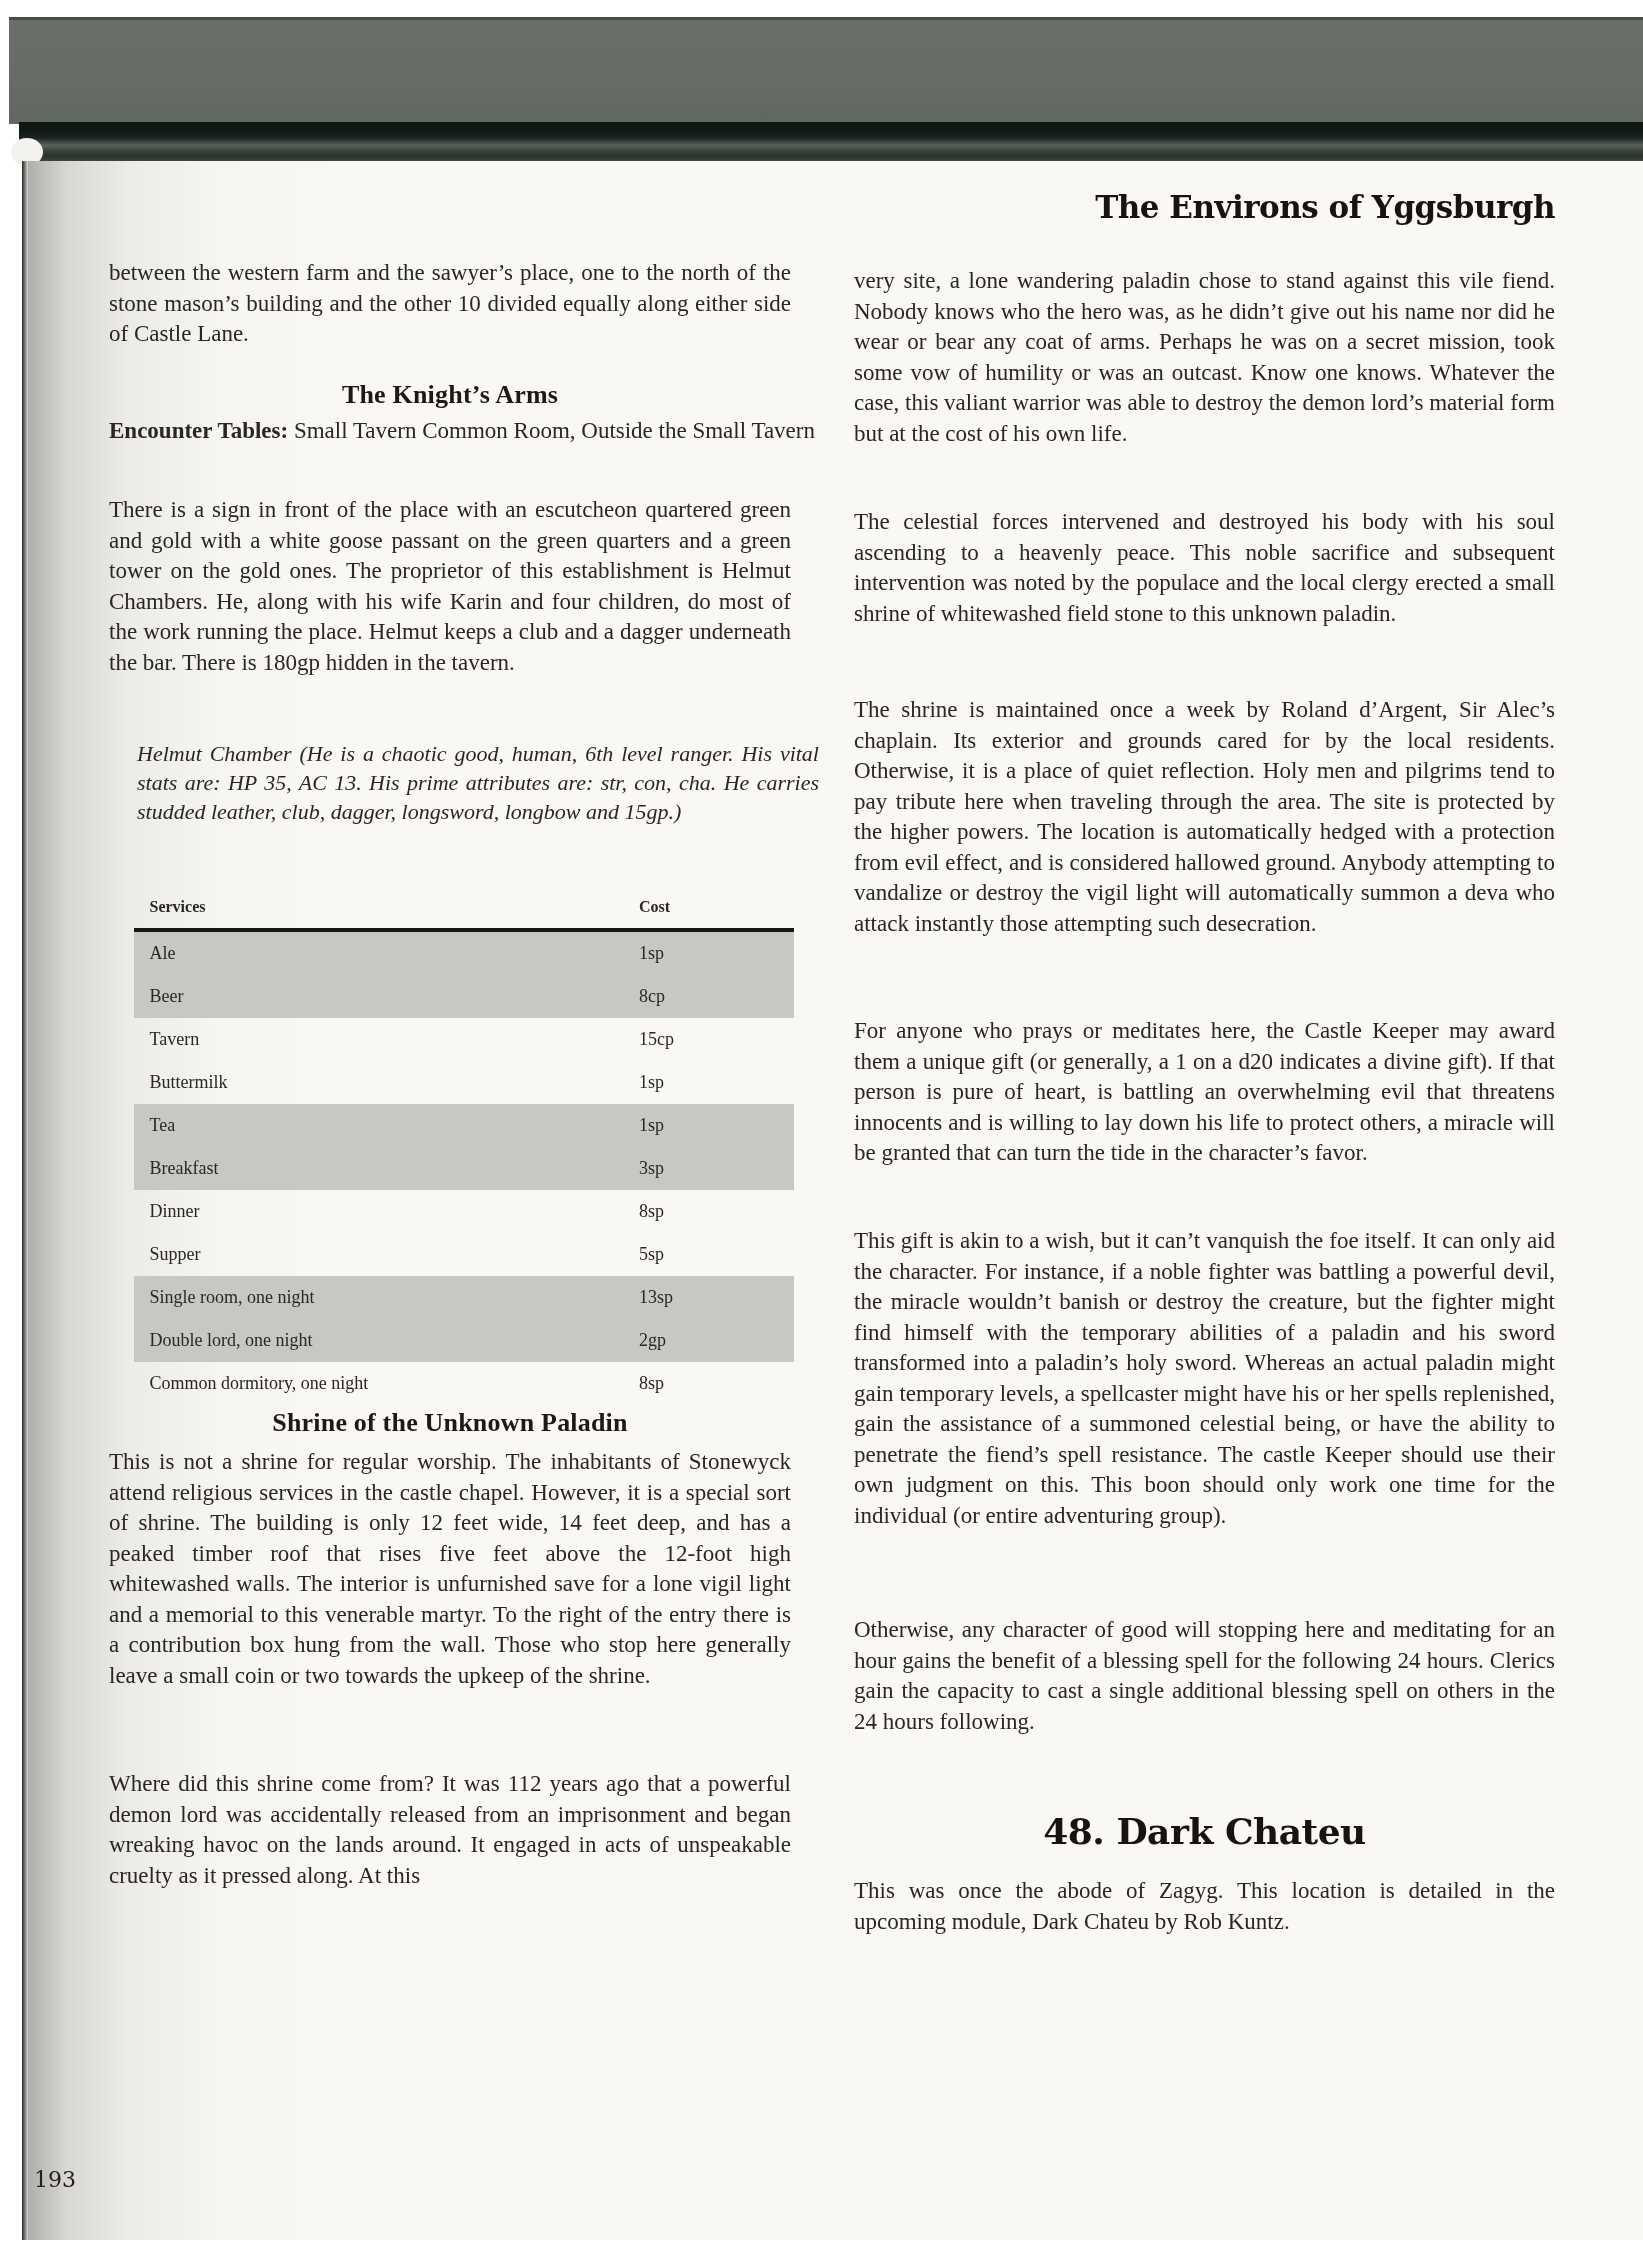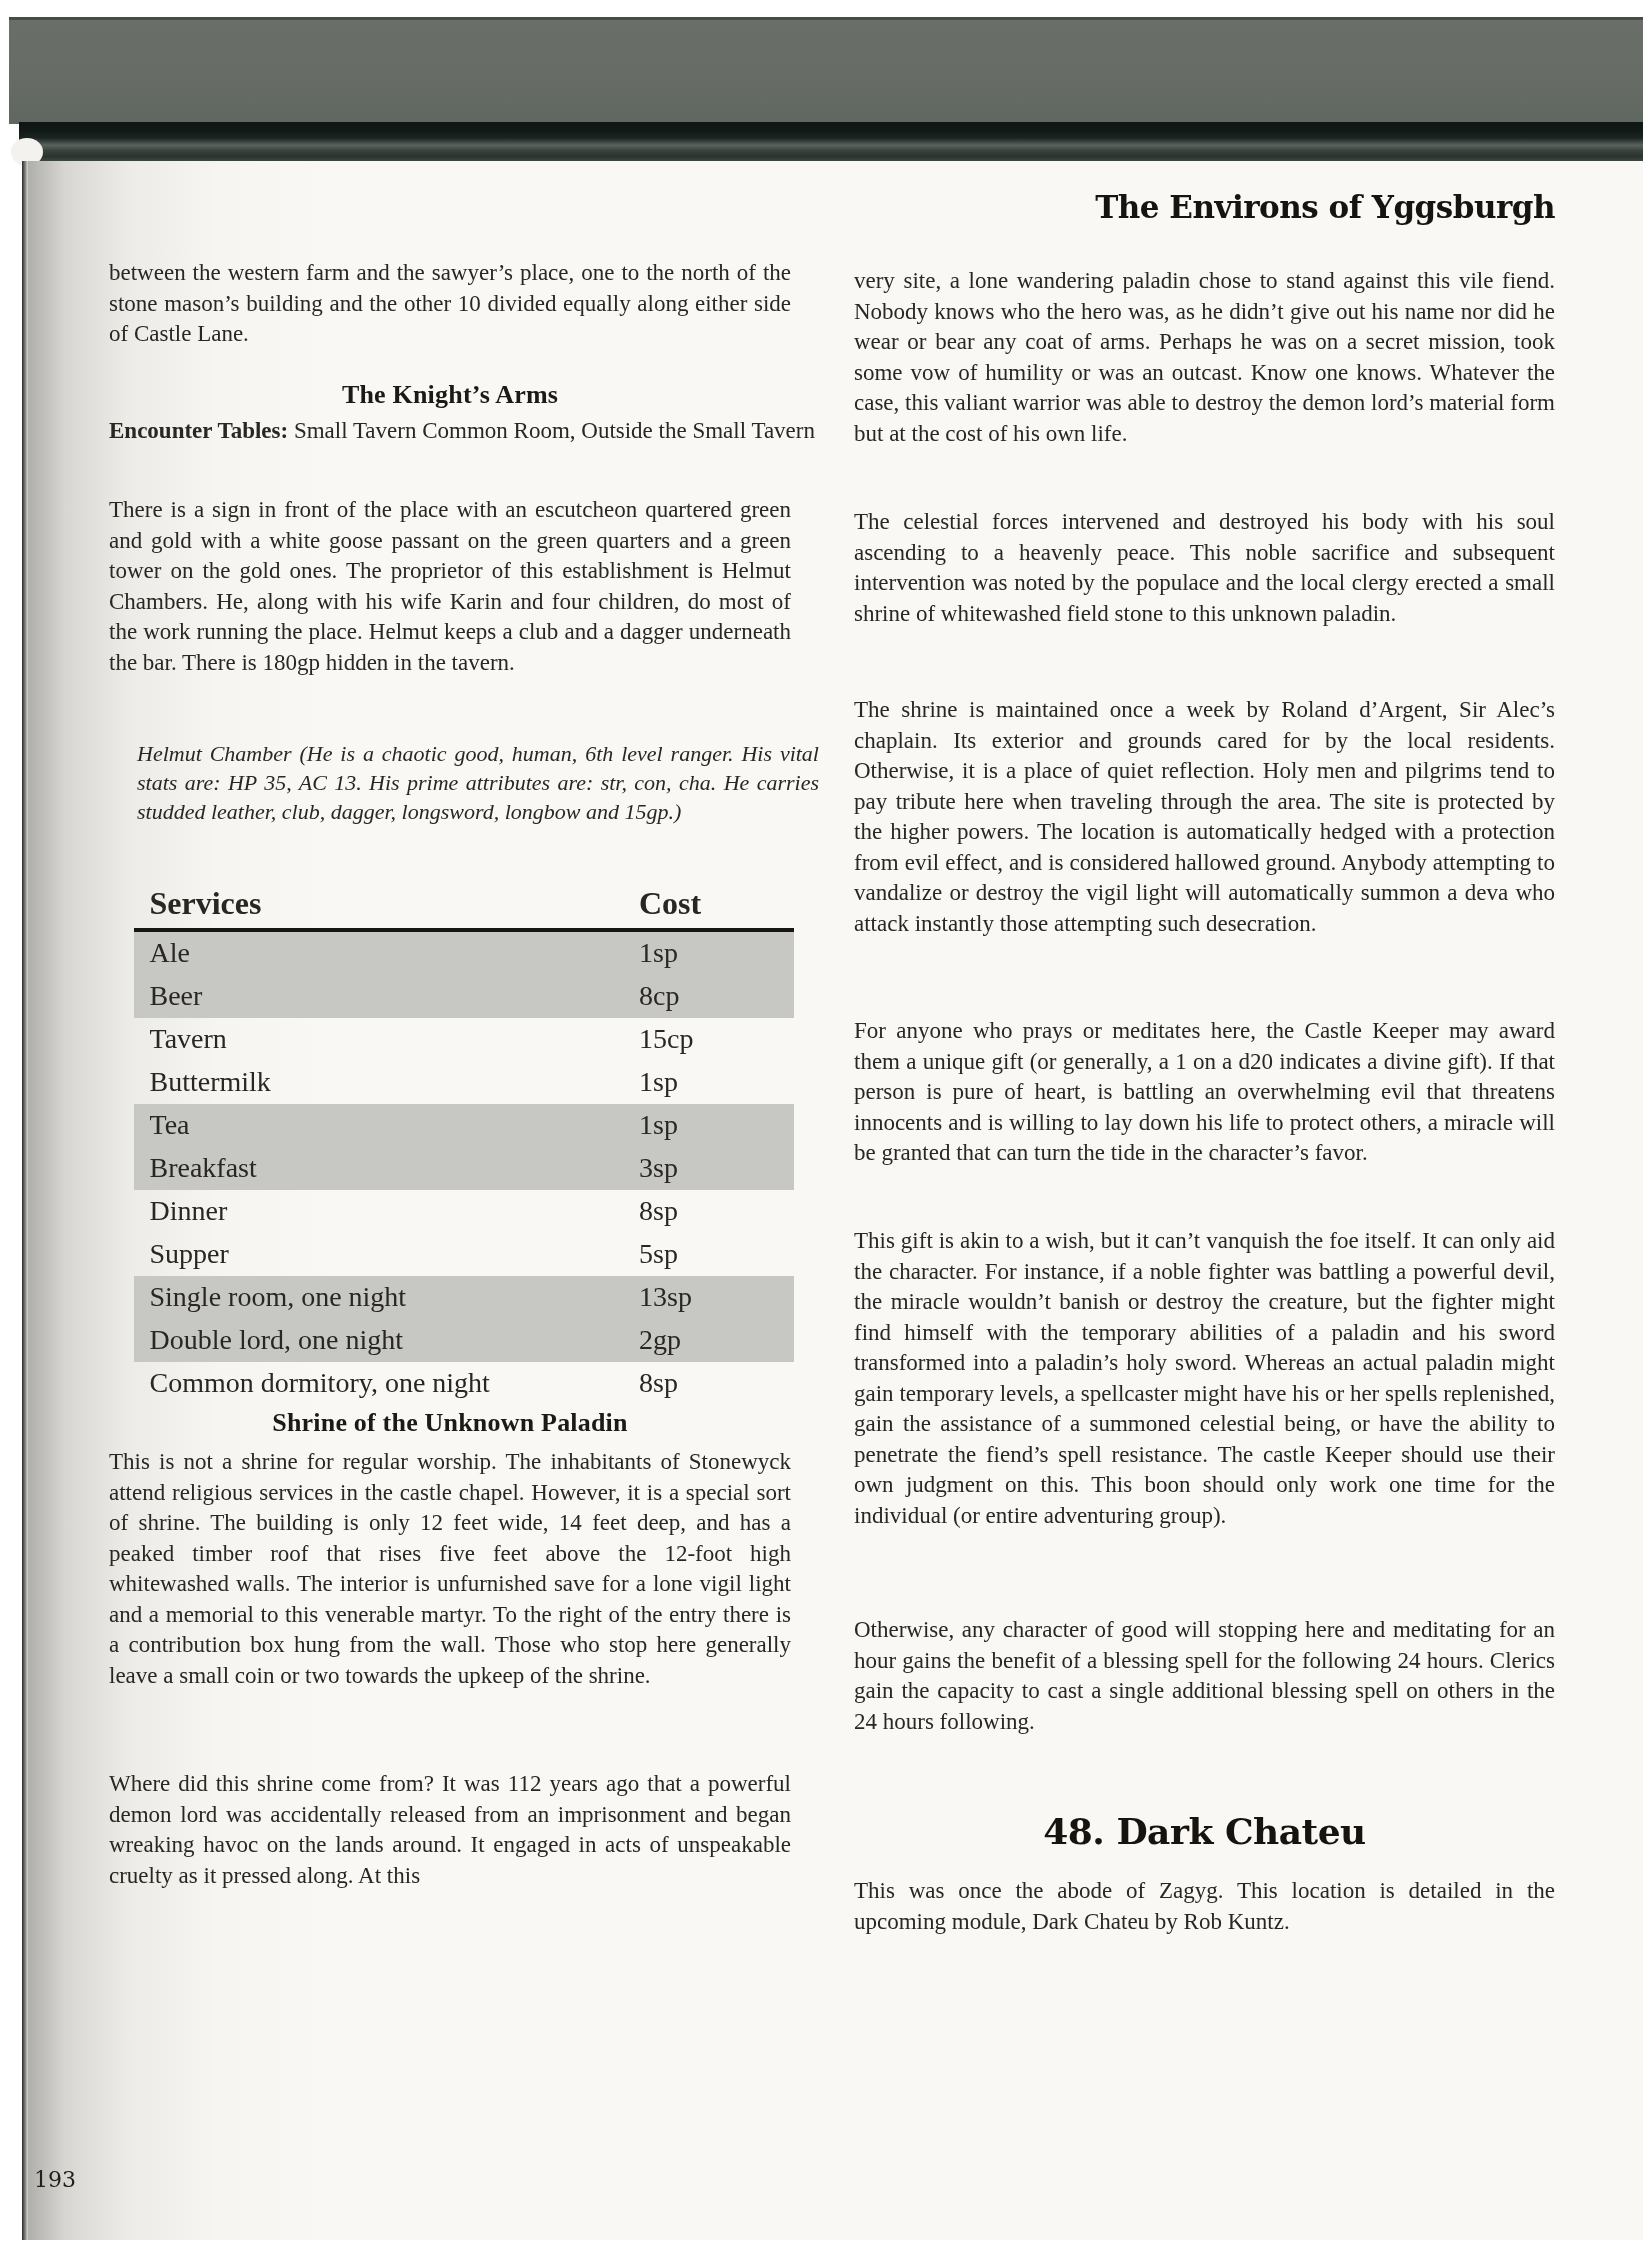--- a/index.html
+++ b/index.html
@@ -50,25 +50,25 @@
     font-weight:bold;font-size:26px;color:#1d1a16;text-align:center;letter-spacing:0.2px;
   }
   .cal-head{
     font-family:"DejaVu Serif", serif;font-weight:bold;
     color:#17140f;letter-spacing:-0.5px;
   }
   .run-head{font-size:31px;text-align:right;}
   .dark-head{font-size:36px;text-align:center;}
   
   .srv-table{position:absolute;left:25px;width:660px;color:#2a2722;}
-  .t-head{display:flex;align-items:flex-end;height:31px;margin-bottom:5.8px;font-weight:bold;font-size:32px;}
+  .t-head{display:flex;align-items:center;height:31px;margin-bottom:5.8px;font-weight:bold;font-size:16px;}
   .t-head .svc{padding-left:15.5px;flex:1;}
   .t-head .cost{width:155px;padding-left:11.6px;}
   .t-rule{height:3.9px;background:#181613;}
-  .t-row{display:flex;align-items:center;height:43px;font-size:28px;}
+  .t-row{display:flex;align-items:center;height:43px;font-size:18px;}
   .t-row .svc{padding-left:15.5px;flex:1;}
   .t-row .cost{width:155px;padding-left:11.6px;}
   .t-row.shaded{background:#c7c8c4;}
   .page-num{
     position:absolute;left:12px;width:100%;top:2006px;
     font-size:22px;color:#242019;font-family:"DejaVu Serif", serif;
   }
 </style>
 </head>
 <body>

